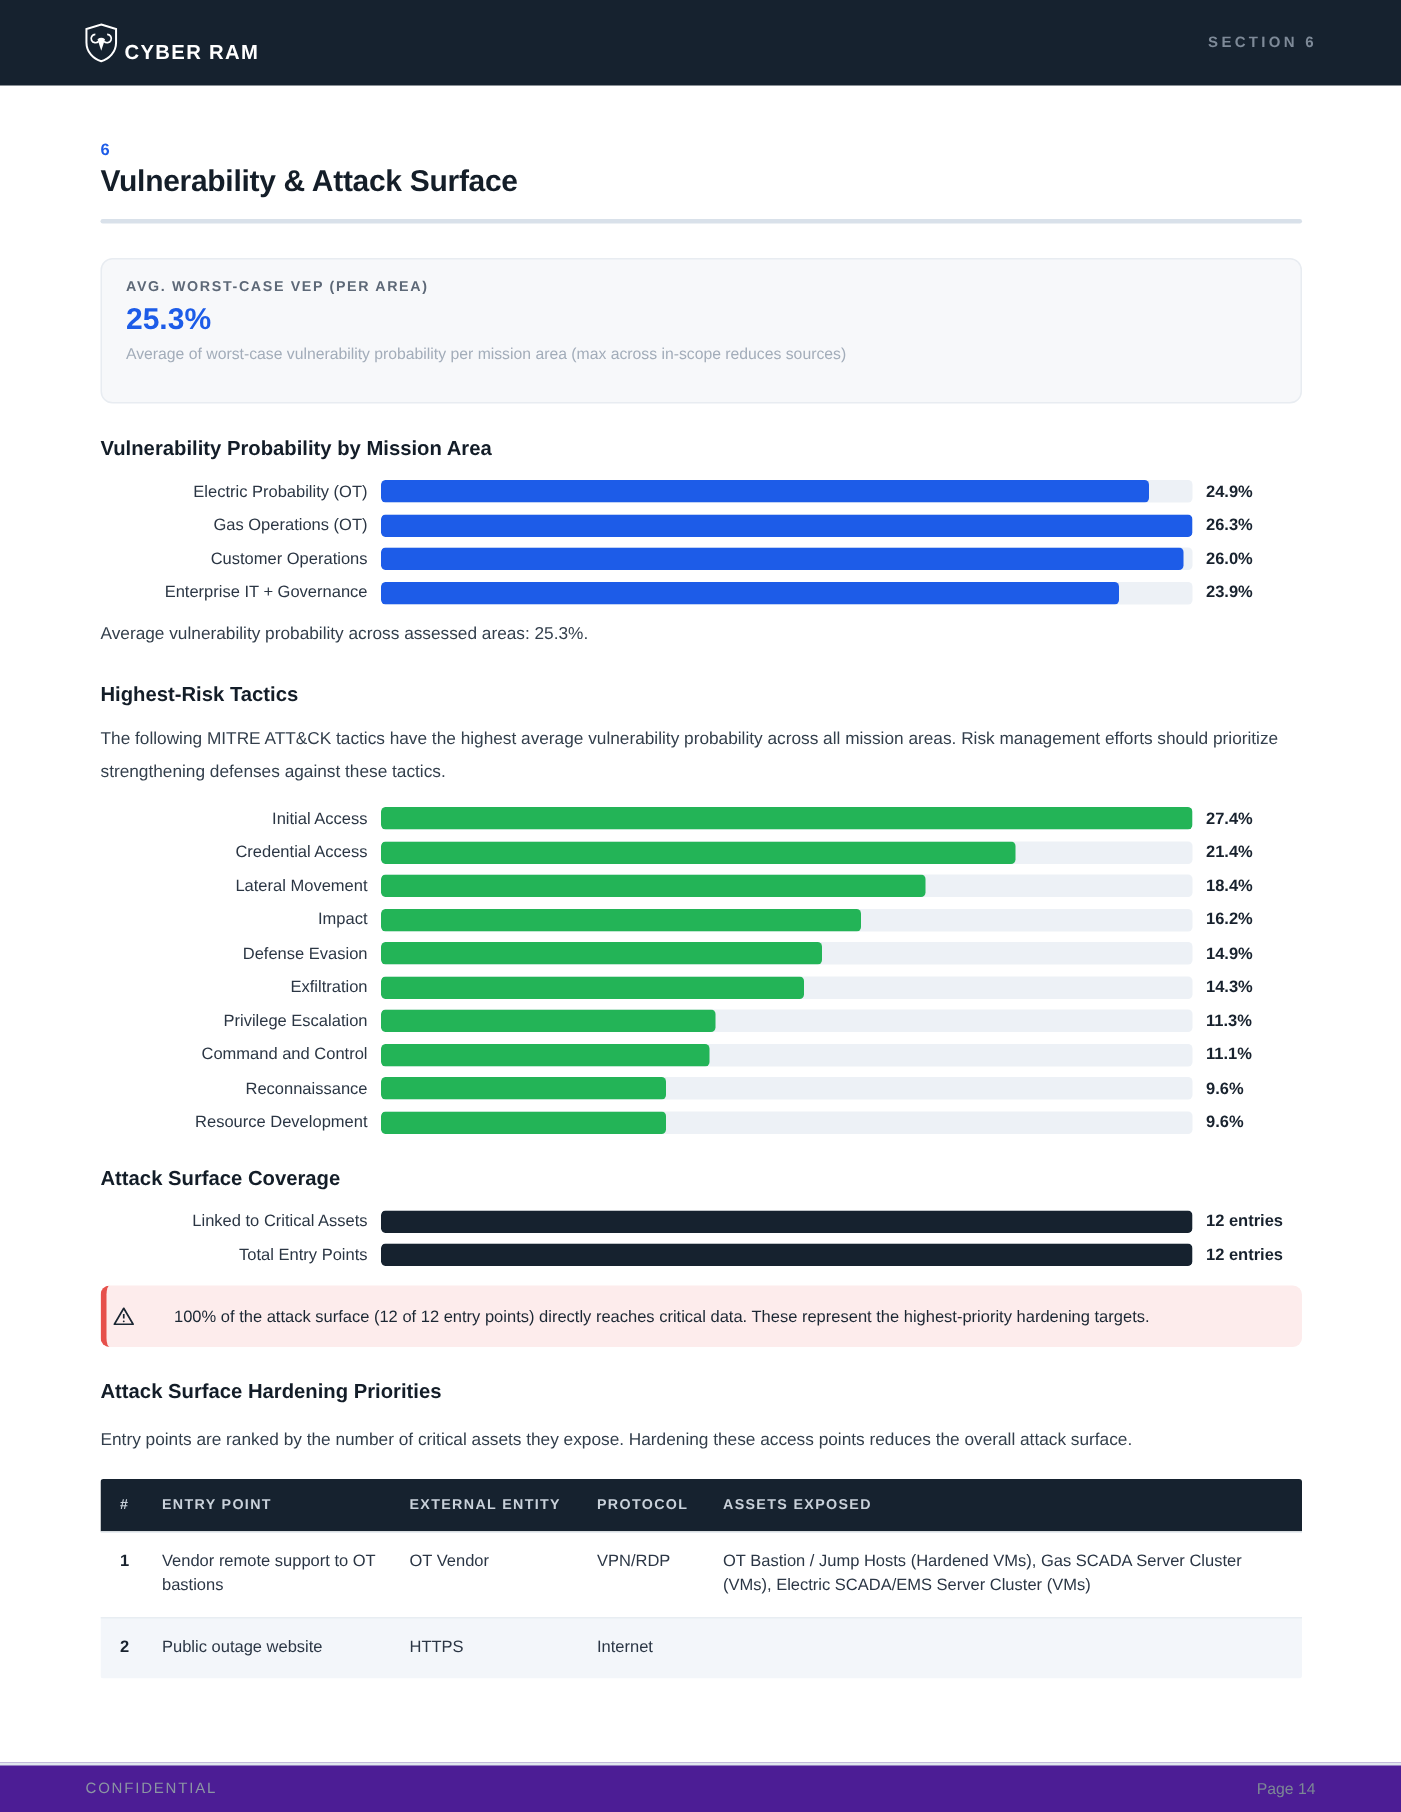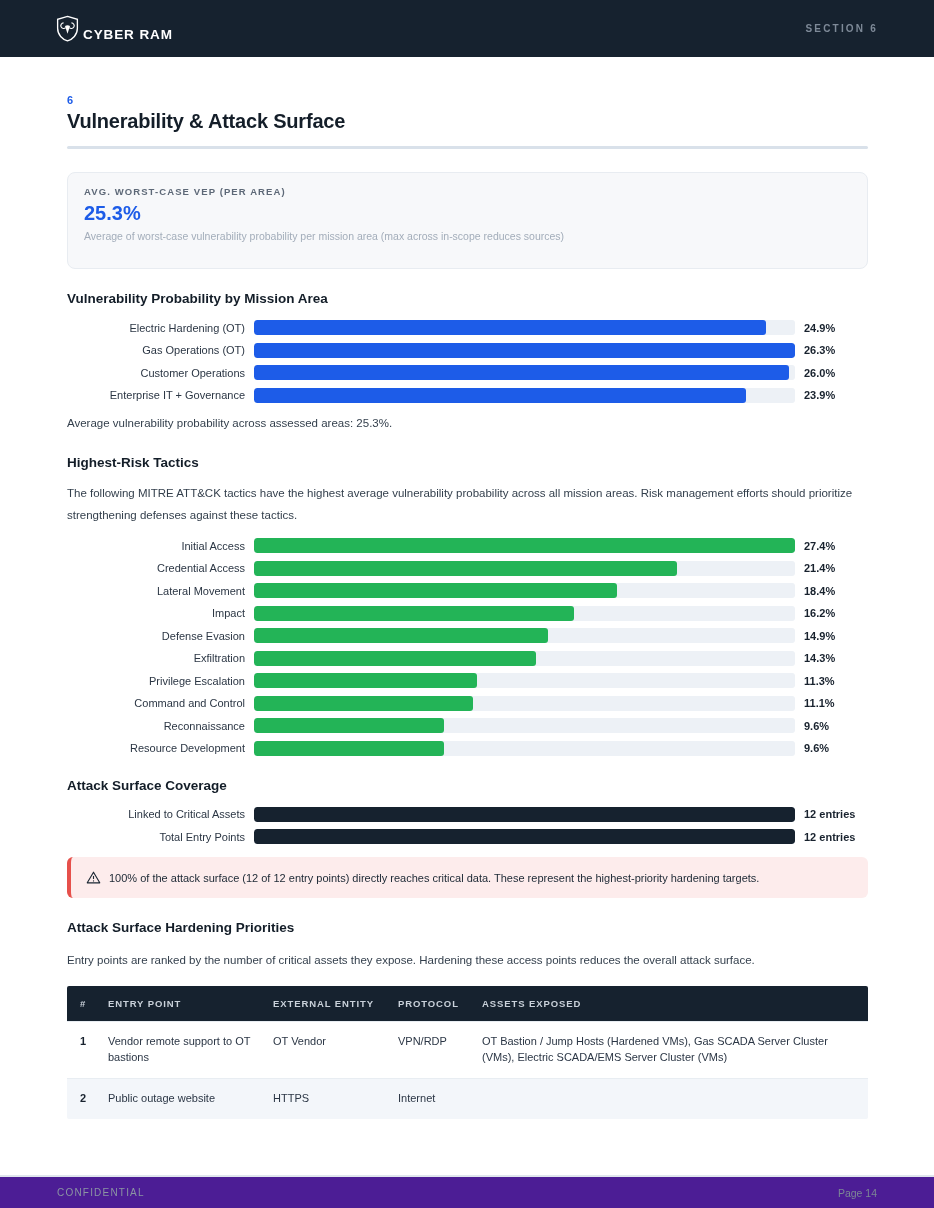--- a/index.html
+++ b/index.html
@@ -35,21 +35,21 @@
     padding-right:9px;white-space:nowrap;}
   .bar-track{flex:1;height:15px;background:#edf1f6;border-radius:3px;overflow:hidden;}
   .bar-fill{height:100%;border-radius:3px;}
   .bar-value{width:73px;flex:none;font-size:11px;font-weight:bold;color:#18222e;
     padding-left:9px;box-sizing:border-box;white-space:nowrap;}
 
   .note{font-size:11.5px;color:#333f4c;margin-top:14px;}
   .para{font-size:11.5px;color:#333f4c;line-height:1.95;margin-top:12px;}
 
   .warning-box{margin-top:13px;background:#fdecec;border-left:4px solid var(--red,#e6504b);
-    border-radius:6px;padding:13px 15px;display:flex;align-items:center;gap:8px;
+    border-radius:6px;padding:13px 4px;display:flex;align-items:center;gap:26px;
     font-size:11px;color:#1b2733;}
   .warn-icon{flex:none;display:flex;align-items:center;}
 
   
   .table{margin-top:14px;border-radius:2px;overflow:hidden;}
   .trow{display:grid;grid-template-columns:28px 165px 125px 84px 1fr;
     padding:0 14px 0 13px;box-sizing:border-box;}
   .thead{background:var(--navy,#16222f);}
   .th{color:#c9d1da;font-size:9.5px;font-weight:bold;letter-spacing:.9px;
     padding:12px 14px 12px 0;}
@@ -93,21 +93,21 @@
 
     <div class="stat-card">
       <div class="stat-label">AVG. WORST-CASE VEP (PER AREA)</div>
       <div class="stat-value">25.3%</div>
       <div class="stat-desc">Average of worst-case vulnerability probability per mission area (max across in-scope reduces sources)</div>
     </div>
 
     <div class="h2 mt-lg">Vulnerability Probability by Mission Area</div>
     <div class="bar-chart">
         <div class="bar-row">
-          <span class="bar-label">Electric Hardening (OT)</span>
+          <span class="bar-label">Electric Probability (OT)</span>
           <div class="bar-track">
             <div class="bar-fill" style="width: 94.6768%; background: rgb(29, 92, 232);"></div>
           </div>
           <span class="bar-value">24.9%</span>
         </div>
         <div class="bar-row">
           <span class="bar-label">Gas Operations (OT)</span>
           <div class="bar-track">
             <div class="bar-fill" style="width: 100%; background: rgb(29, 92, 232);"></div>
           </div>

